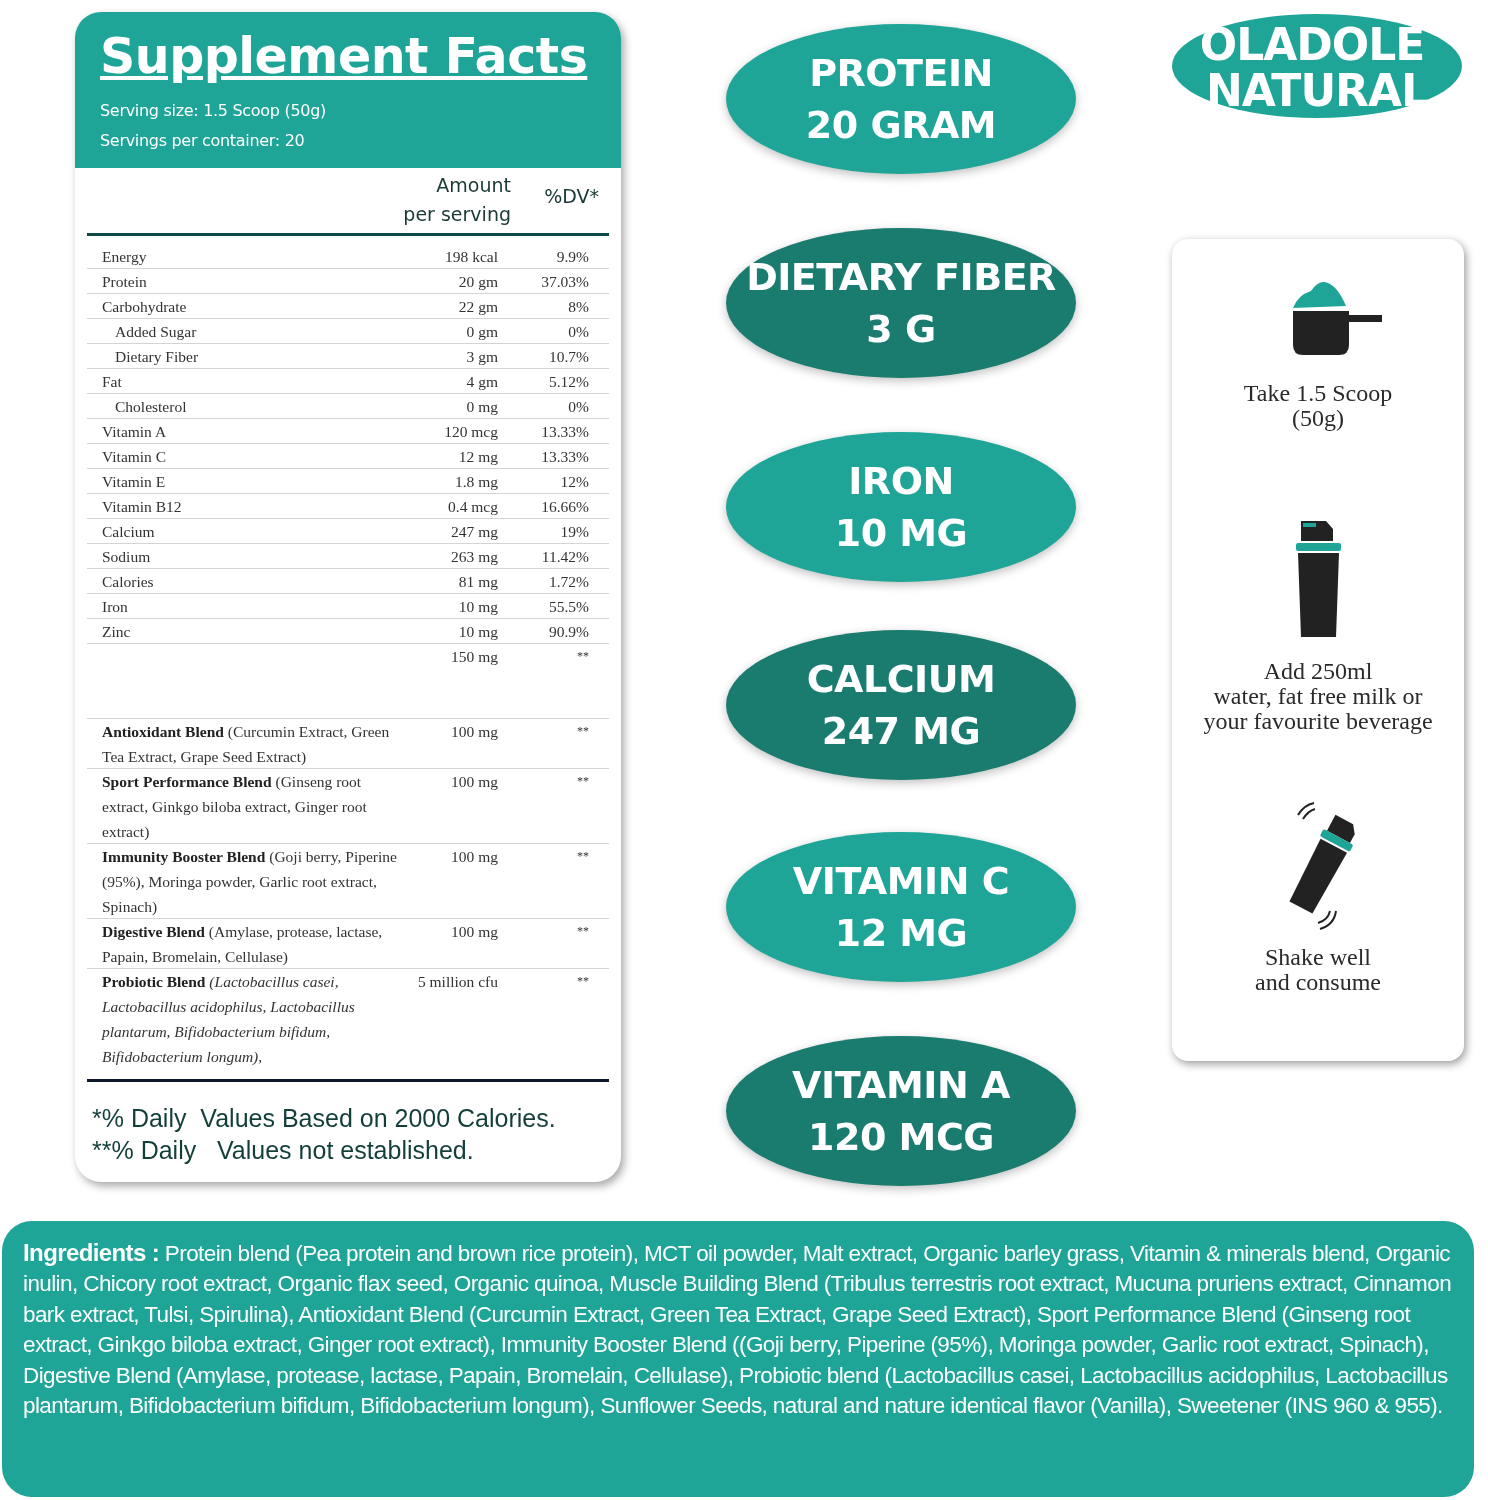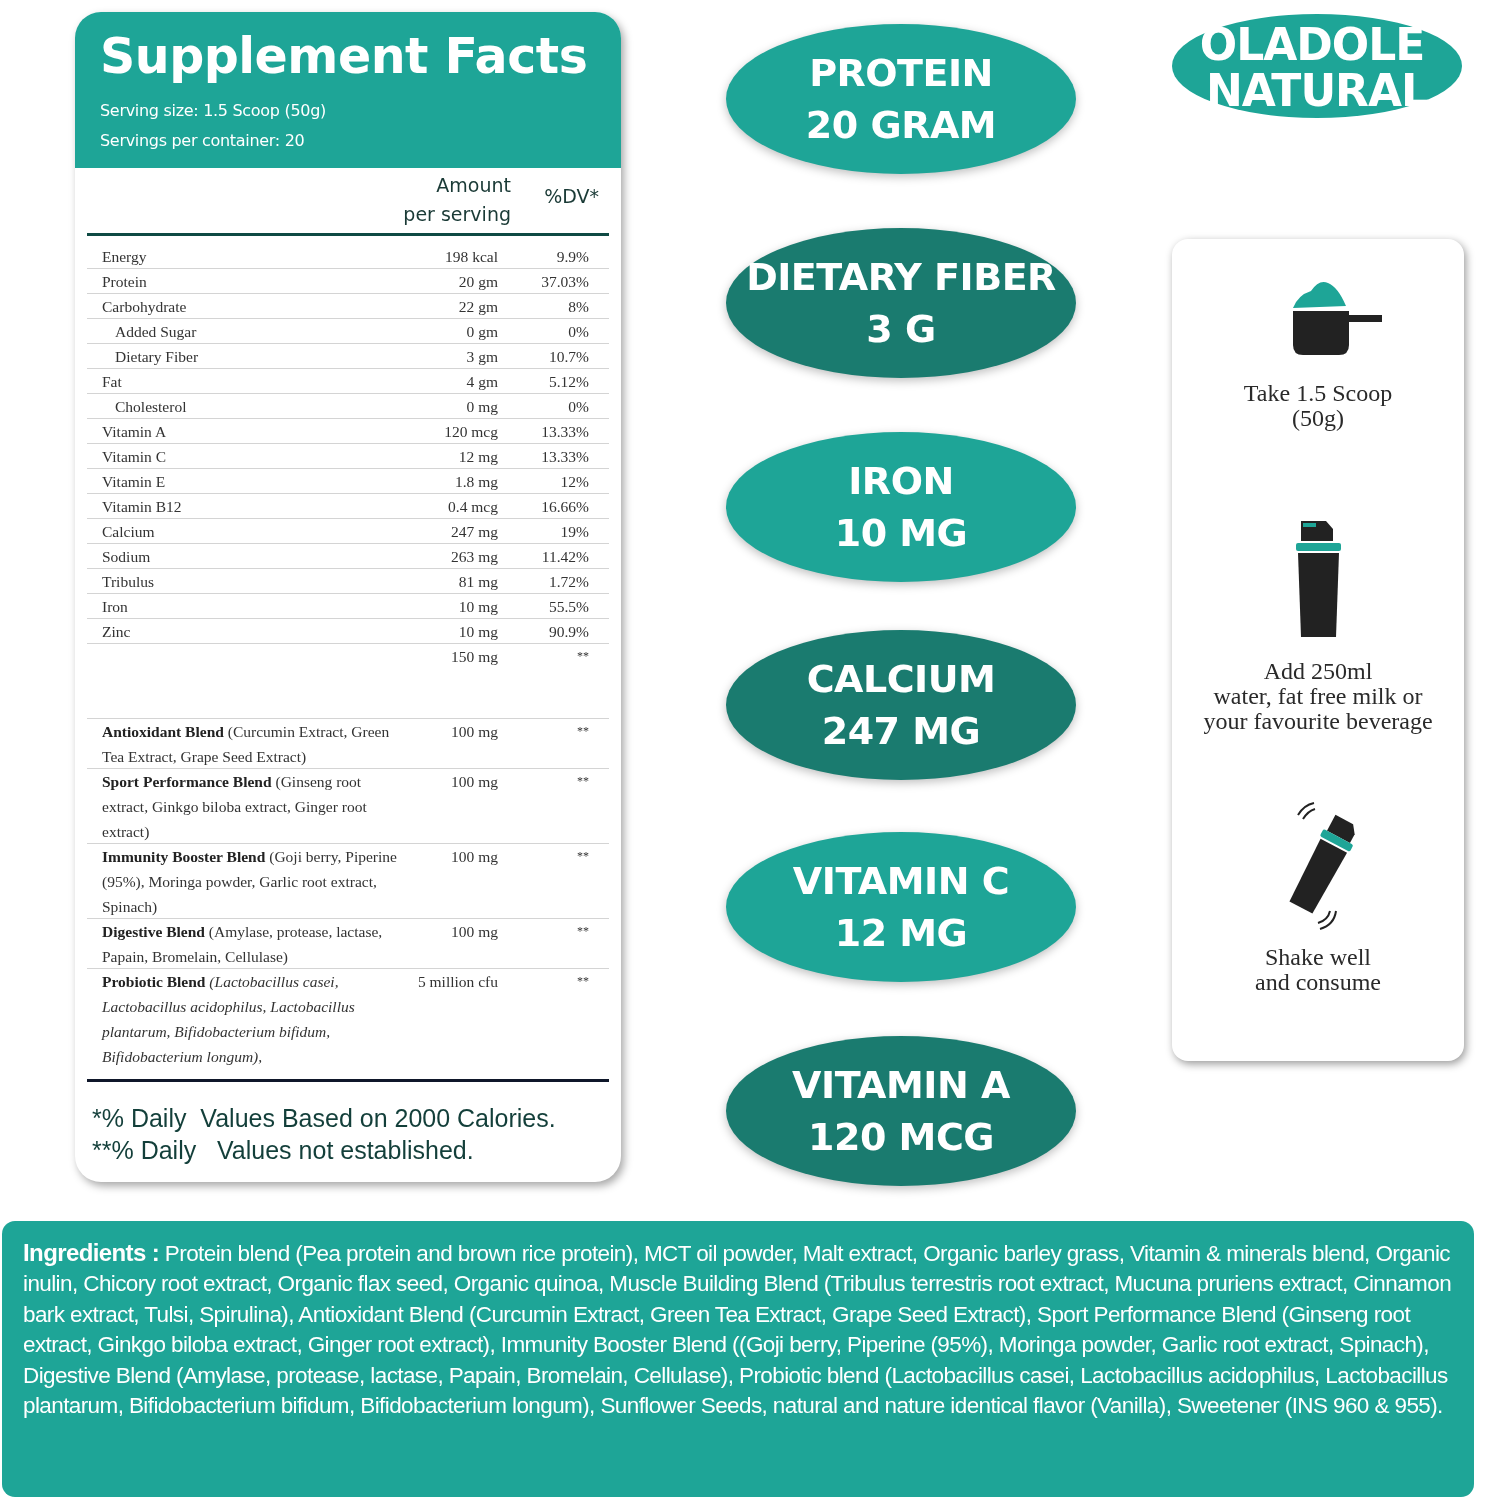--- a/index.html
+++ b/index.html
@@ -8,21 +8,21 @@
 
     
     .facts {
       position: absolute; left: 75px; top: 12px; width: 546px; height: 1170px;
       background: #fff; border-radius: 26px; overflow: hidden;
       box-shadow: 3px 4px 8px rgba(0,0,0,0.35);
     }
     .facts-head {
       background: #1ea597; height: 156px; padding: 16px 0 0 25px; color: #fff;
     }
-    .facts-title { font-family: "DejaVu Sans", sans-serif; font-weight: bold; font-size: 49px; letter-spacing: -0.5px; line-height: 58px; }
+    .facts-title { font-family: "DejaVu Sans", sans-serif; font-weight: bold; font-size: 49px; letter-spacing: -0.5px; line-height: 58px; text-decoration: underline; }
     .facts-sub { font-family: "DejaVu Sans", sans-serif; font-size: 16px; line-height: 30px; margin-top: 10px; letter-spacing: -0.3px; }
     .col-head {
       position: relative; height: 68px; margin: 0 12px; border-bottom: 3px solid #0f4a44;
       font-family: "DejaVu Sans", sans-serif; color: #1a3a36; font-size: 19px;
     }
     .col-amount { position: absolute; right: 98px; top: 3px; text-align: right; line-height: 29px; }
     .col-dv { position: absolute; right: 10px; top: 17px; }
     .rows { margin: 8px 12px 0 12px; font-family: "Liberation Serif", serif; font-size: 15.5px; color: #333; }
     .row { position: relative; border-bottom: 1.5px solid #d4d4d4; line-height: 25px; height: 25px; }
     .row .nm { position: absolute; left: 15px; }
@@ -64,21 +64,21 @@
     .card {
       position: absolute; left: 1172px; top: 239px; width: 292px; height: 822px; background: #fff;
       border-radius: 16px; box-shadow: 2px 3px 8px rgba(0,0,0,0.4);
     }
     .step { position: absolute; left: 0; width: 100%; text-align: center; font-family: "Liberation Serif", serif; color: #2a2a2a; font-size: 24px; line-height: 25px; }
     .step svg { display: block; margin: 0 auto; }
 
     
     .ingredients {
       position: absolute; left: 2px; top: 1221px; width: 1472px; height: 276px;
-      background: #1ea597; border-radius: 13px; padding: 17px 20px 0 21px;
+      background: #1ea597; border-radius: 30px; padding: 17px 20px 0 21px;
       color: #fff; font-family: "Liberation Sans", sans-serif; font-size: 22.5px; line-height: 30.4px; letter-spacing: -0.6px;
     }
     .ingredients b { font-size: 24px; }
   </style>
 </head>
 <body>
 
 <div class="facts">
   <div class="facts-head">
     <div class="facts-title">Supplement Facts</div>
@@ -152,21 +152,21 @@
         <span class="nm">Calcium</span>
         <span class="amt">247 mg</span>
         <span class="dv">19%</span>
       </div>
     <div class="row">
         <span class="nm">Sodium</span>
         <span class="amt">263 mg</span>
         <span class="dv">11.42%</span>
       </div>
     <div class="row">
-        <span class="nm">Tribulus</span>
+        <span class="nm">Calories</span>
         <span class="amt">81 mg</span>
         <span class="dv">1.72%</span>
       </div>
     <div class="row">
         <span class="nm">Iron</span>
         <span class="amt">10 mg</span>
         <span class="dv">55.5%</span>
       </div>
     <div class="row">
         <span class="nm">Zinc</span>

